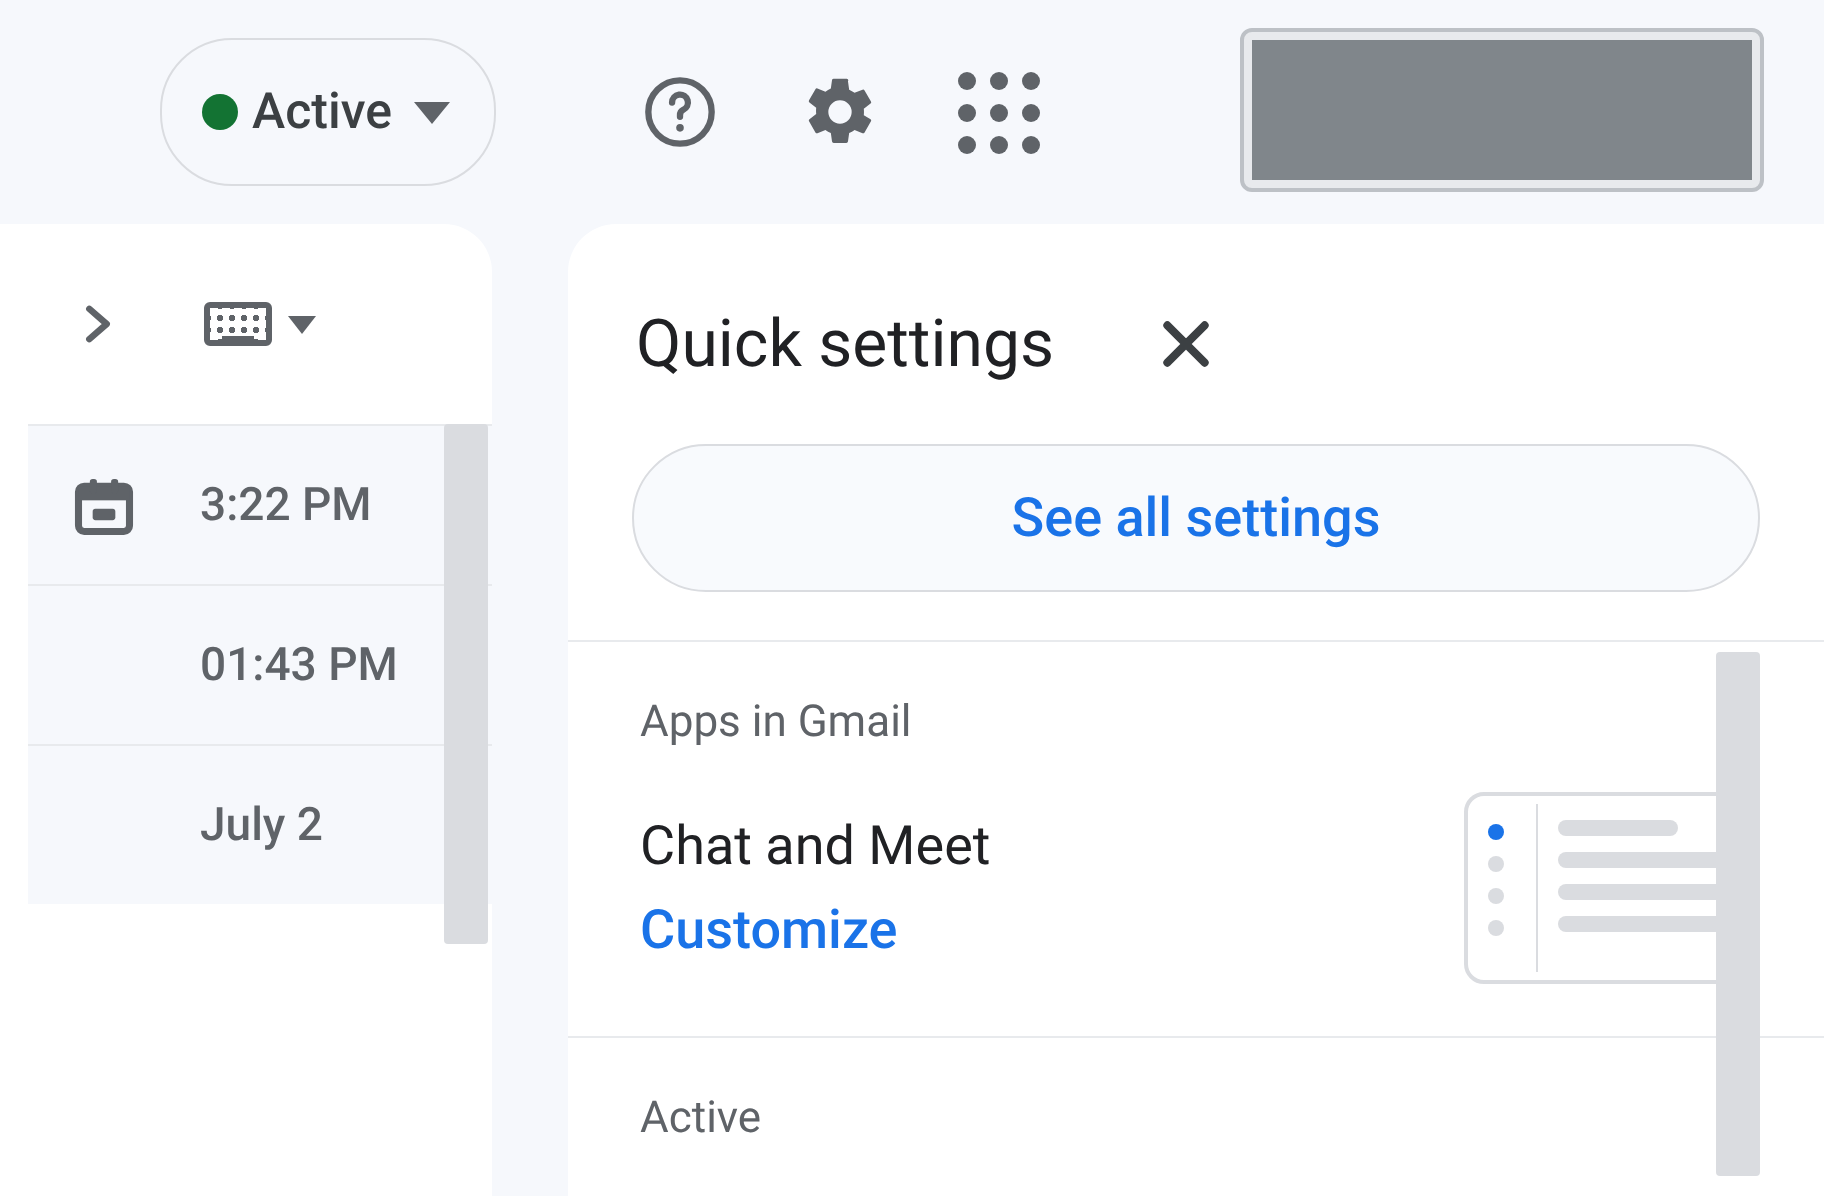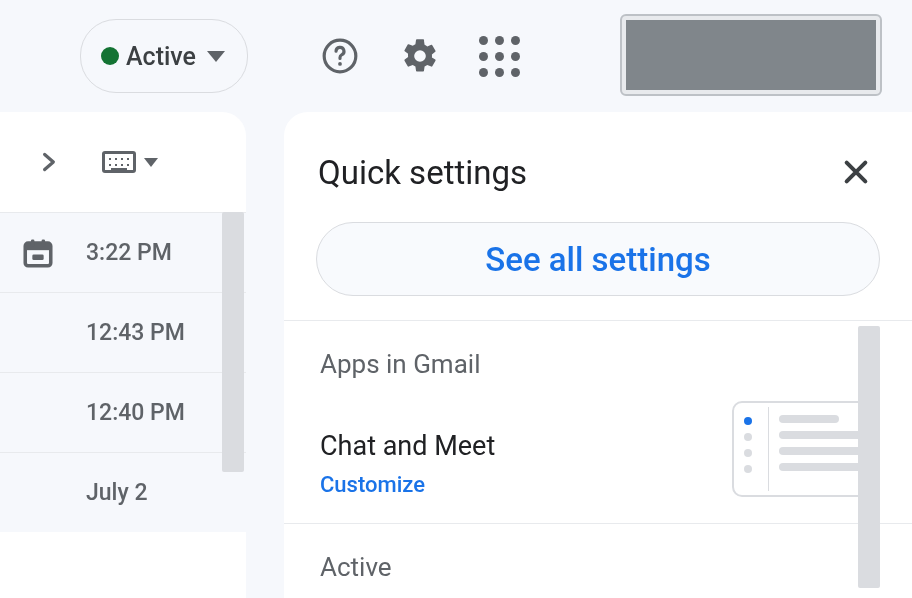--- a/index.html
+++ b/index.html
@@ -91,20 +91,21 @@
   }
   .mail-row {
     height: 80px;
     border-top: 1px solid #e8eaed;
     display: flex;
     align-items: center;
     padding-left: 20px;
     gap: 30px;
     background: #f6f8fc;
     cursor: pointer;
+    margin-left: 14px;
   }
   .mail-row.no-icon { padding-left: 86px; }
   .mail-time { font-size: 23px; color: #5f6368; font-weight: 500; white-space: nowrap; }
   .cal-icon-placeholder { width: 36px; display:flex; justify-content:center; }
   .mail-scrollbar {
     position: absolute;
     top: 212px; left: 222px;
     width: 22px; height: 260px;
     background: #dadce0;
     border-radius: 2px;
@@ -121,62 +122,62 @@
     flex-direction: column;
   }
   .settings-inner {
     position: relative;
     flex: 1;
     overflow: hidden;
   }
   .settings-header {
     display: flex;
     align-items: center;
-    justify-content: space-between;
+    justify-content: flex-start;
     padding: 38px 34px 20px 34px;
     gap: 44px;
   }
   .settings-title {
     font-size: 33px;
     color: #202124;
     font-weight: 400;
   }
   .close-btn {
     width: 44px; height: 44px; display:flex; align-items:center; justify-content:center;
     cursor: pointer;
   }
   .see-all-btn {
     margin: 8px 32px 24px 32px;
     height: 74px;
     border: 1px solid #dadce0;
     border-radius: 40px;
     display: flex;
     align-items: center;
     justify-content: center;
-    font-size: 33px;
+    font-size: 27px;
     color: #1a73e8;
     font-weight: 500;
     cursor: pointer;
     background: #f8fafd;
   }
   .divider { height:1px; background:#e8eaed; margin: 0; }
   .section-label {
-    font-size: 26px;
+    font-size: 22px;
     color: #5f6368;
     padding: 28px 0 4px 36px;
     font-weight: 400;
   }
   .setting-row {
     display: flex;
-    align-items: flex-end;
+    align-items: center;
     padding: 18px 36px 26px 36px;
   }
   .setting-text { flex: 1; }
   .setting-name { font-size: 27px; color: #202124; margin-bottom: 10px; }
-  .setting-link { font-size: 22px; color: #1a73e8; font-weight: 500; cursor:pointer; }
+  .setting-link { font-size: 27px; color: #1a73e8; font-weight: 500; cursor:pointer; }
   .setting-preview {
     width: 144px; height: 96px;
     border: 2px solid #dadce0;
     border-radius: 10px;
     display: flex;
     padding: 10px 10px;
     gap: 10px;
   }
   .preview-sidebar { width: 14px; display:flex; flex-direction:column; gap:8px; padding-top:4px;}
   .preview-sidebar .dot { width:8px; height:8px; border-radius:50%; background:#dadce0; }
@@ -269,24 +270,21 @@
             <rect x="3" y="5" width="18" height="16" rx="2" fill="none" stroke="#5f6368" stroke-width="2.5"></rect>
             <rect x="3" y="5" width="18" height="5" fill="#5f6368"></rect>
             <rect x="7" y="2.5" width="2.5" height="5" rx="1" fill="#5f6368"></rect>
             <rect x="14.5" y="2.5" width="2.5" height="5" rx="1" fill="#5f6368"></rect>
             <rect x="8" y="13" width="8" height="4" rx="1" fill="#5f6368"></rect>
           </svg>
       </div>
       <span class="mail-time">3:22 PM</span>
     </div>
     <div class="mail-row no-icon">
-      <span class="mail-time">12:43 PM</span>
-    </div>
-    <div class="mail-row no-icon">
-      <span class="mail-time">12:40 PM</span>
+      <span class="mail-time">01:43 PM</span>
     </div>
     <div class="mail-row no-icon">
       <span class="mail-time">July 2</span>
     </div>
   </div>
 </div>
 <div class="mail-scrollbar"></div>
 
 <div class="settings-panel">
   <div class="settings-inner">

